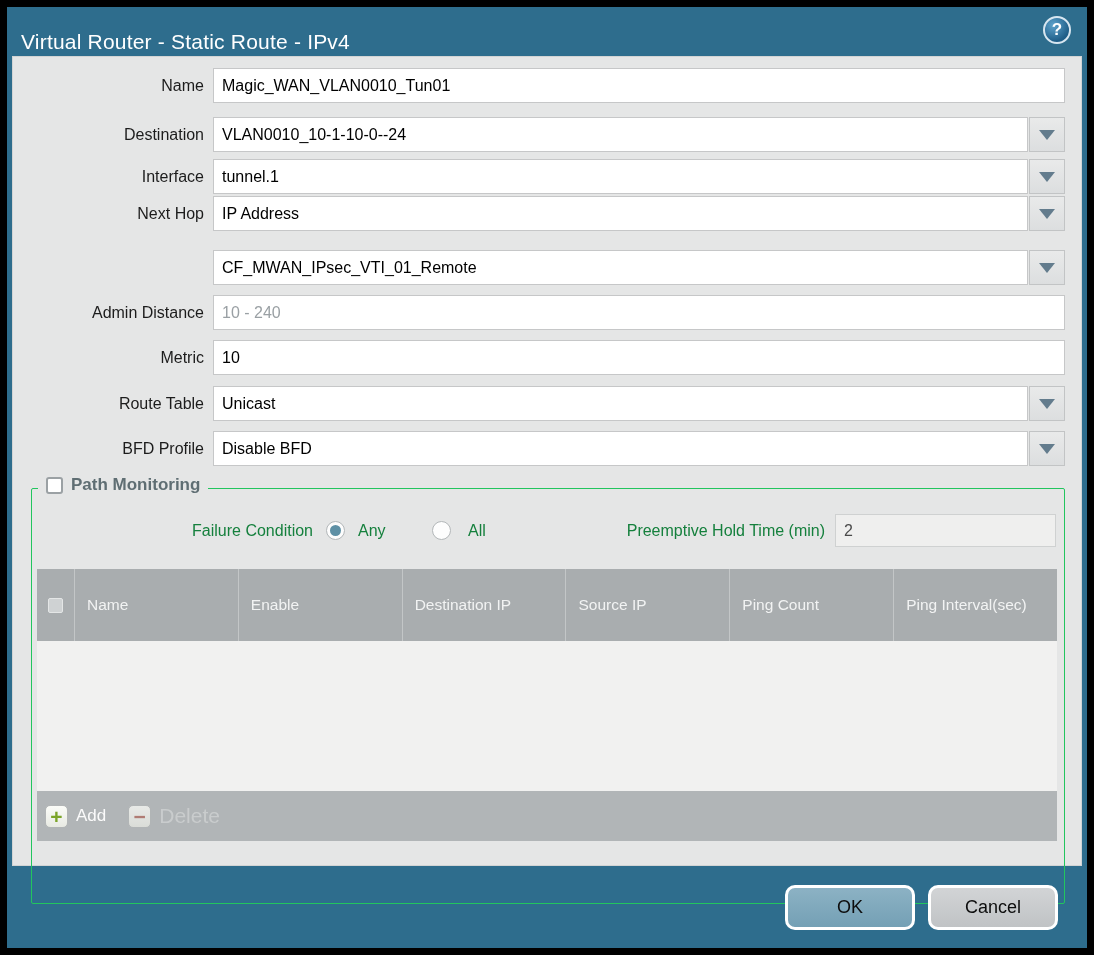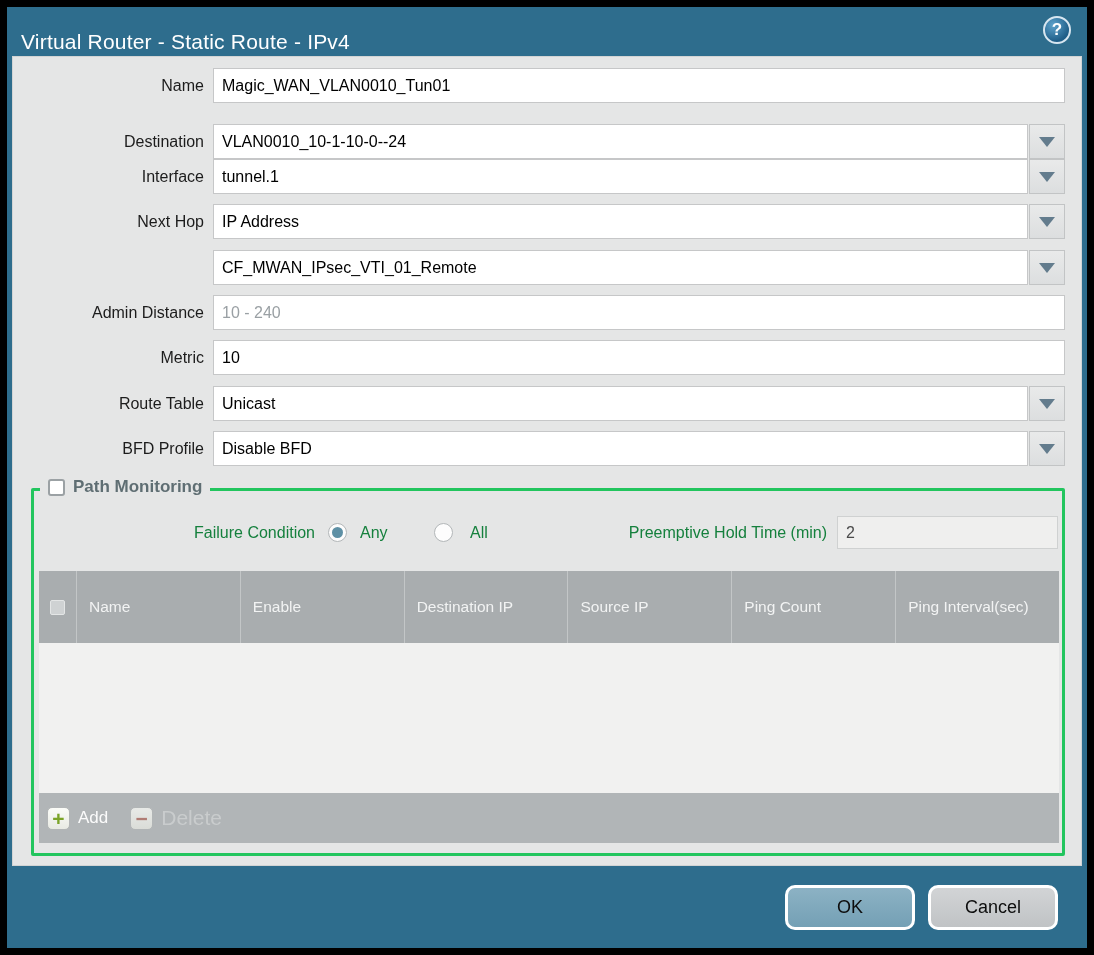--- a/index.html
+++ b/index.html
@@ -22,21 +22,21 @@
     color:#1c1c1c; font-size:16px; }
   .fctrl { position:absolute; left:200px; width:852px; height:35px; display:flex; }
   .fctrl input { flex:1; height:35px; border:1px solid #c6c7c8; background:#fff; padding:0 8px;
     font-family:"Liberation Sans", sans-serif; font-size:16px; color:#000; outline:none; min-width:0; }
   .fctrl input::placeholder { color:#9aa0a4; }
   .dd-btn { flex:0 0 36px; height:35px; margin-left:1px; background:linear-gradient(#e9eaea,#dcdedf);
     border:1px solid #c2c4c5; display:flex; align-items:center; justify-content:center; cursor:pointer; }
   .dd-arrow { width:0; height:0; border-left:8px solid transparent; border-right:8px solid transparent; border-top:10px solid #637c8d; }
 
   
-  .pm-box { position:absolute; left:18px; top:431px; width:1034px; height:368px; border:3px solid #22c55e; border-radius:2px; }
+  .pm-box { position:absolute; left:18px; top:431px; width:1034px; height:416px; border:1px solid #22c55e; border-radius:2px; }
   .pm-legend { position:absolute; left:6px; top:-14px; background:#e5e6e6; padding:0 8px; display:flex; align-items:center; gap:8px; }
   .pm-checkbox { width:17px; height:17px; background:#fff; border:2px solid #9ba1a4; border-radius:3px; cursor:pointer; }
   .pm-title { color:#5f6e73; font-size:17px; font-weight:bold; }
 
   .pm-cond-row { position:absolute; left:0; top:24px; width:100%; height:35px; }
   .dim-label { color:#15803d; font-size:16px; }
   .fc-label { position:absolute; left:60px; width:221px; height:35px; line-height:35px; text-align:right; }
   .radio { position:absolute; top:8px; width:19px; height:19px; border-radius:50%; background:#fdfdfd; border:1px solid #b3b7b9; cursor:pointer; }
   .radio.checked::after { content:""; position:absolute; left:3px; top:3px; width:11px; height:11px; border-radius:50%; background:#5e90a5; }
   .radio-label { position:absolute; top:0; height:35px; line-height:35px; }
@@ -82,41 +82,41 @@
 
     <div class="panel">
 
       <div class="frow" style="top:11px">
         <div class="flabel">Name</div>
         <div class="fctrl">
           <input type="text" value="Magic_WAN_VLAN0010_Tun01" style="">
         </div>
       </div>
 
-      <div class="frow" style="top:67px">
+      <div class="frow" style="top:60px">
         <div class="flabel">Destination</div>
         <div class="fctrl">
           <input type="text" value="VLAN0010_10-1-10-0--24" style="">
           <span class="dd-btn">
               <span class="dd-arrow"></span>
             </span>
         </div>
       </div>
 
       <div class="frow" style="top:102px">
         <div class="flabel">Interface</div>
         <div class="fctrl">
           <input type="text" value="tunnel.1" style="">
           <span class="dd-btn">
               <span class="dd-arrow"></span>
             </span>
         </div>
       </div>
 
-      <div class="frow" style="top:147px">
+      <div class="frow" style="top:139px">
         <div class="flabel">Next Hop</div>
         <div class="fctrl">
           <input type="text" value="IP Address" style="">
           <span class="dd-btn">
               <span class="dd-arrow"></span>
             </span>
         </div>
       </div>
 
       <div class="frow" style="top:193px">

